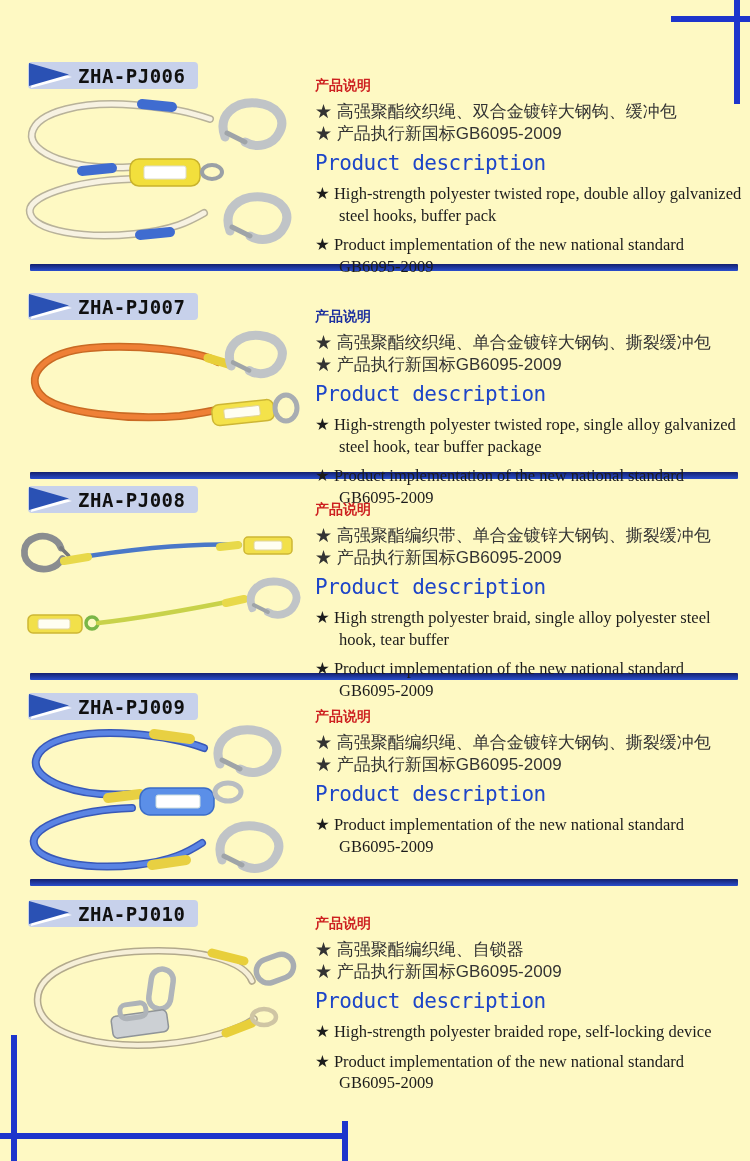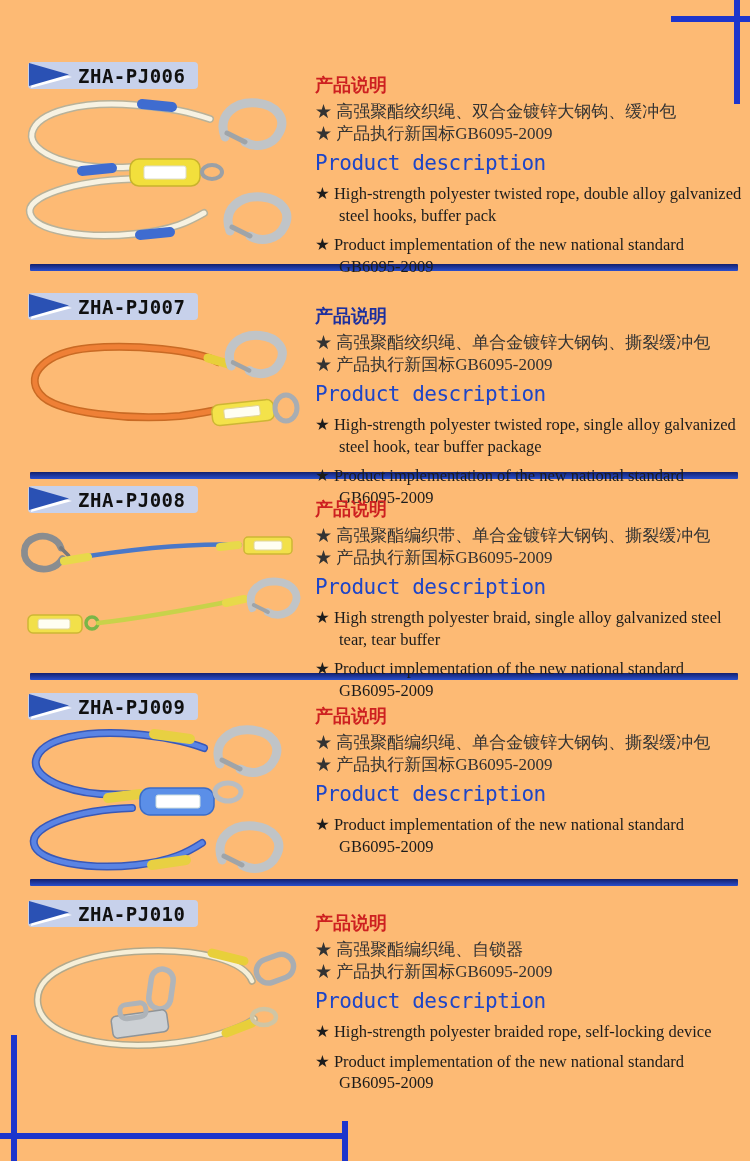--- a/index.html
+++ b/index.html
@@ -1,34 +1,34 @@
 <!DOCTYPE html>
 <html><head>
 <meta charset="utf-8">
 <style>
   html,body{margin:0;padding:0;background:#e9e9e9;}
-  #canvas{position:relative;width:750px;height:1161px;background:#fdba74;overflow:hidden;
+  #canvas{position:relative;width:750px;height:1161px;background:#fef9c3;overflow:hidden;
           font-family:"Liberation Sans",sans-serif;margin:0 auto;}
   
   .decor{position:absolute;background:#1d35cc;}
   
   .divider{position:absolute;left:30px;width:708px;height:7px;
            background:linear-gradient(#13206e,#2a4ecc);border-radius:1px;}
   
   .sec{position:absolute;left:0;width:750px;height:208px;}
   .badge{position:absolute;left:28px;top:7px;height:27px;background:#c7d1eb;border-radius:4px;
          display:flex;align-items:center;padding:0 13px 0 0;}
   .badge svg{display:block;height:27px;width:46px;margin-right:4px;}
   .code{font-family:"DejaVu Sans Mono",monospace;font-weight:bold;font-size:19px;color:#101010;
         letter-spacing:.5px;white-space:nowrap;}
   .prod{position:absolute;left:12px;top:36px;width:298px;height:165px;}
   .prod svg{width:100%;height:100%;display:block;}
   .txt{position:absolute;left:315px;top:18px;width:432px;}
-  .cn-title{font-size:18px;font-weight:bold;color:#cd2020;margin:0 0 3px;line-height:25px;}
-  .cn-b{font-size:17px;color:#333333;line-height:21.5px;margin:0;white-space:nowrap;font-family:Liberation Serif, serif;}
+  .cn-title{font-size:14px;font-weight:bold;color:#cd2020;margin:0 0 3px;line-height:25px;}
+  .cn-b{font-size:17px;color:#333333;line-height:21.5px;margin:0;white-space:nowrap;}
   .en-title{font-family:"DejaVu Sans Mono",monospace;font-size:21px;font-weight:normal;color:#1d45c8;
             margin:7px 0 4px;line-height:24px;letter-spacing:-0.5px;}
   .en-b{font-family:"Liberation Serif",serif;font-size:16.5px;color:#1c1c1c;line-height:21.5px;
         margin:8px 0 1px;padding-left:24px;text-indent:-24px;}
   .rope-out{fill:none;stroke-linecap:round;}
 </style>
 </head>
 <body>
 <div id="canvas">
 
@@ -160,21 +160,21 @@
         <path class="rope-out" d="M8,40 C0,18 18,4 40,6 C60,8 70,22 62,36 C56,48 40,52 28,45" stroke="#c0c4c7" stroke-width="10"></path>
         <path d="M28,45 L10,36" stroke="#9fa4a8" stroke-width="5" stroke-linecap="round" fill="none"></path>
       </g>
     </svg>
   </div>
   <div class="txt">
     <h2 class="cn-title" style="color: rgb(205, 32, 32);">产品说明</h2>
     <p class="cn-b">★ 高强聚酯编织带、单合金镀锌大钢钩、撕裂缓冲包</p>
     <p class="cn-b">★ 产品执行新国标GB6095-2009</p>
     <h3 class="en-title">Product description</h3>
-    <p class="en-b">★ High strength polyester braid, single alloy galvanized steel tear, tear buffer</p>
+    <p class="en-b">★ High strength polyester braid, single alloy polyester steel hook, tear buffer</p>
     <p class="en-b">★ Product implementation of the new national standard GB6095-2009</p>
   </div>
 </section>
 
 <section class="sec" style="top:686px">
   <div class="badge">
     <svg viewBox="0 0 46 27">
       <polygon points="3,26 44,15 6,5" fill="#ffffff"></polygon>
       <polygon points="1,24 41,12.5 1,1" fill="#2a51b4"></polygon>
     </svg>

